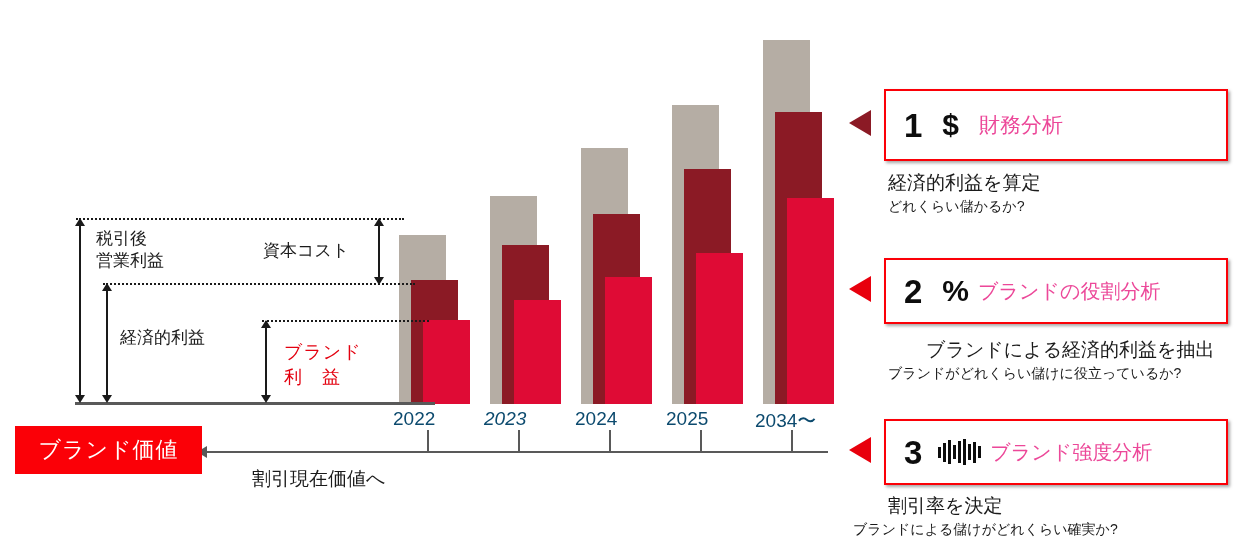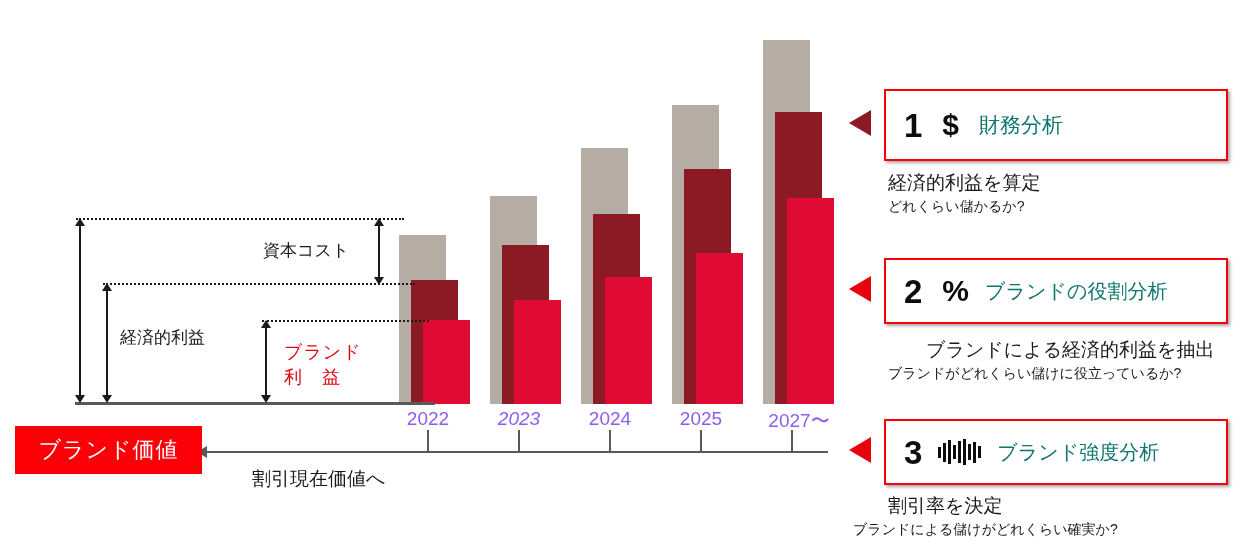--- a/index.html
+++ b/index.html
@@ -7,21 +7,21 @@
   #stage{position:relative;width:1255px;height:559px;background:#fff;}
 
   
   .bar{position:absolute;}
   .bar-gray{background:#b5ada4;}
   .bar-dark{background:#8b1a25;}
   .bar-red{background:#df0b35;}
 
   .baseline{position:absolute;background:#595959;}
   .tick{position:absolute;background:#595959;width:2px;}
-  .yearlabel{position:absolute;font-size:19px;color:#8b5cf6;text-align:center;letter-spacing:0px;}
+  .yearlabel{position:absolute;font-size:19px;color:#0c4a6e;text-align:left;letter-spacing:0px;}
 
   
   .dotline{position:absolute;height:0;border-top:2px dotted #1a1a1a;}
   .vline{position:absolute;width:2px;background:#1a1a1a;}
   .arrowhead{position:absolute;width:0;height:0;}
   .ah-down{border-left:5px solid transparent;border-right:5px solid transparent;border-top:8px solid #1a1a1a;}
   .ah-up{border-left:5px solid transparent;border-right:5px solid transparent;border-bottom:8px solid #1a1a1a;}
   .ah-left{border-top:6px solid transparent;border-bottom:6px solid transparent;border-right:10px solid #595959;}
 
   .anno{position:absolute;font-size:17px;color:#1a1a1a;line-height:1.28;}
@@ -30,22 +30,22 @@
   .brandbox{position:absolute;background:#fb0007;color:#ffffff;font-size:22px;
             display:flex;align-items:center;justify-content:center;letter-spacing:1px;}
   .hline{position:absolute;height:2px;background:#595959;}
   .discount-label{position:absolute;font-size:19px;color:#1a1a1a;}
 
   
   .panel{position:absolute;border:2px solid #fb0007;background:#fff;
          box-shadow:2px 2px 3px rgba(0,0,0,.35);display:flex;align-items:center;}
   .p-num{font-size:33px;font-weight:bold;color:#0d0d0d;margin-left:18px;line-height:1;}
   .p-icon{font-size:30px;font-weight:bold;color:#0d0d0d;margin-left:20px;line-height:1;}
-  .p-title{font-size:21px;color:#0f766e;margin-left:20px;white-space:nowrap;}
-  .p-title.sm{font-size:20px;margin-left:16px;}
+  .p-title{font-size:21px;color:#ec4899;margin-left:20px;white-space:nowrap;}
+  .p-title.sm{font-size:20px;margin-left:9px;}
 
   .tri{position:absolute;width:0;height:0;
        border-top:13px solid transparent;border-bottom:13px solid transparent;}
   .tri-dark{border-right:22px solid #8b1a25;}
   .tri-red{border-right:22px solid #e8000d;}
 
   .cap1{position:absolute;font-size:19px;color:#1a1a1a;white-space:nowrap;}
   .cap2{position:absolute;font-size:14px;color:#1a1a1a;white-space:nowrap;}
 
   
@@ -79,21 +79,21 @@
     <div class="bar bar-dark" style="left:775px;top:112px;width:47px;height:292px;"></div>
     <div class="bar bar-red" style="left:787px;top:198px;width:47px;height:206px;"></div>
   </div>
 
   <div class="baseline" style="left:75px;top:402px;width:360px;height:3px;"></div>
 
   <div class="yearlabel" style="left:393px;top:408px;width:70px;">2022</div>
   <div class="yearlabel" style="left:484px;top:408px;width:70px;font-style:italic;">2023</div>
   <div class="yearlabel" style="left:575px;top:408px;width:70px;">2024</div>
   <div class="yearlabel" style="left:666px;top:408px;width:70px;">2025</div>
-  <div class="yearlabel" style="left:755px;top:408px;width:88px;">2027〜</div>
+  <div class="yearlabel" style="left:755px;top:408px;width:88px;">2034〜</div>
 
   <div class="hline" style="left:200px;top:451px;width:628px;"></div>
   <div class="ah-left arrowhead" style="left:197px;top:446px;"></div>
 
   <div class="tick" style="left:427px;top:430px;height:22px;"></div>
   <div class="tick" style="left:518px;top:430px;height:22px;"></div>
   <div class="tick" style="left:609px;top:430px;height:22px;"></div>
   <div class="tick" style="left:700px;top:430px;height:22px;"></div>
   <div class="tick" style="left:791px;top:430px;height:22px;"></div>
 
@@ -114,20 +114,24 @@
   <div class="arrowhead ah-down" style="left:102px;top:395px;"></div>
 
   <div class="vline" style="left:378px;top:219px;height:64px;"></div>
   <div class="arrowhead ah-up" style="left:374px;top:218px;"></div>
   <div class="arrowhead ah-down" style="left:374px;top:277px;"></div>
 
   <div class="vline" style="left:265px;top:321px;height:76px;"></div>
   <div class="arrowhead ah-up" style="left:261px;top:320px;"></div>
   <div class="arrowhead ah-down" style="left:261px;top:395px;"></div>
 
+  <div class="anno" style="left:96px;top:228px;">
+    <div>税引後</div>
+    <div>営業利益</div>
+  </div>
 
   <div class="anno" style="left:263px;top:240px;">資本コスト</div>
 
   <div class="anno" style="left:120px;top:327px;">経済的利益</div>
 
   <div class="anno-red" style="left:284px;top:340px;">
     <div>ブランド</div>
     <div>利　益</div>
   </div>
 

